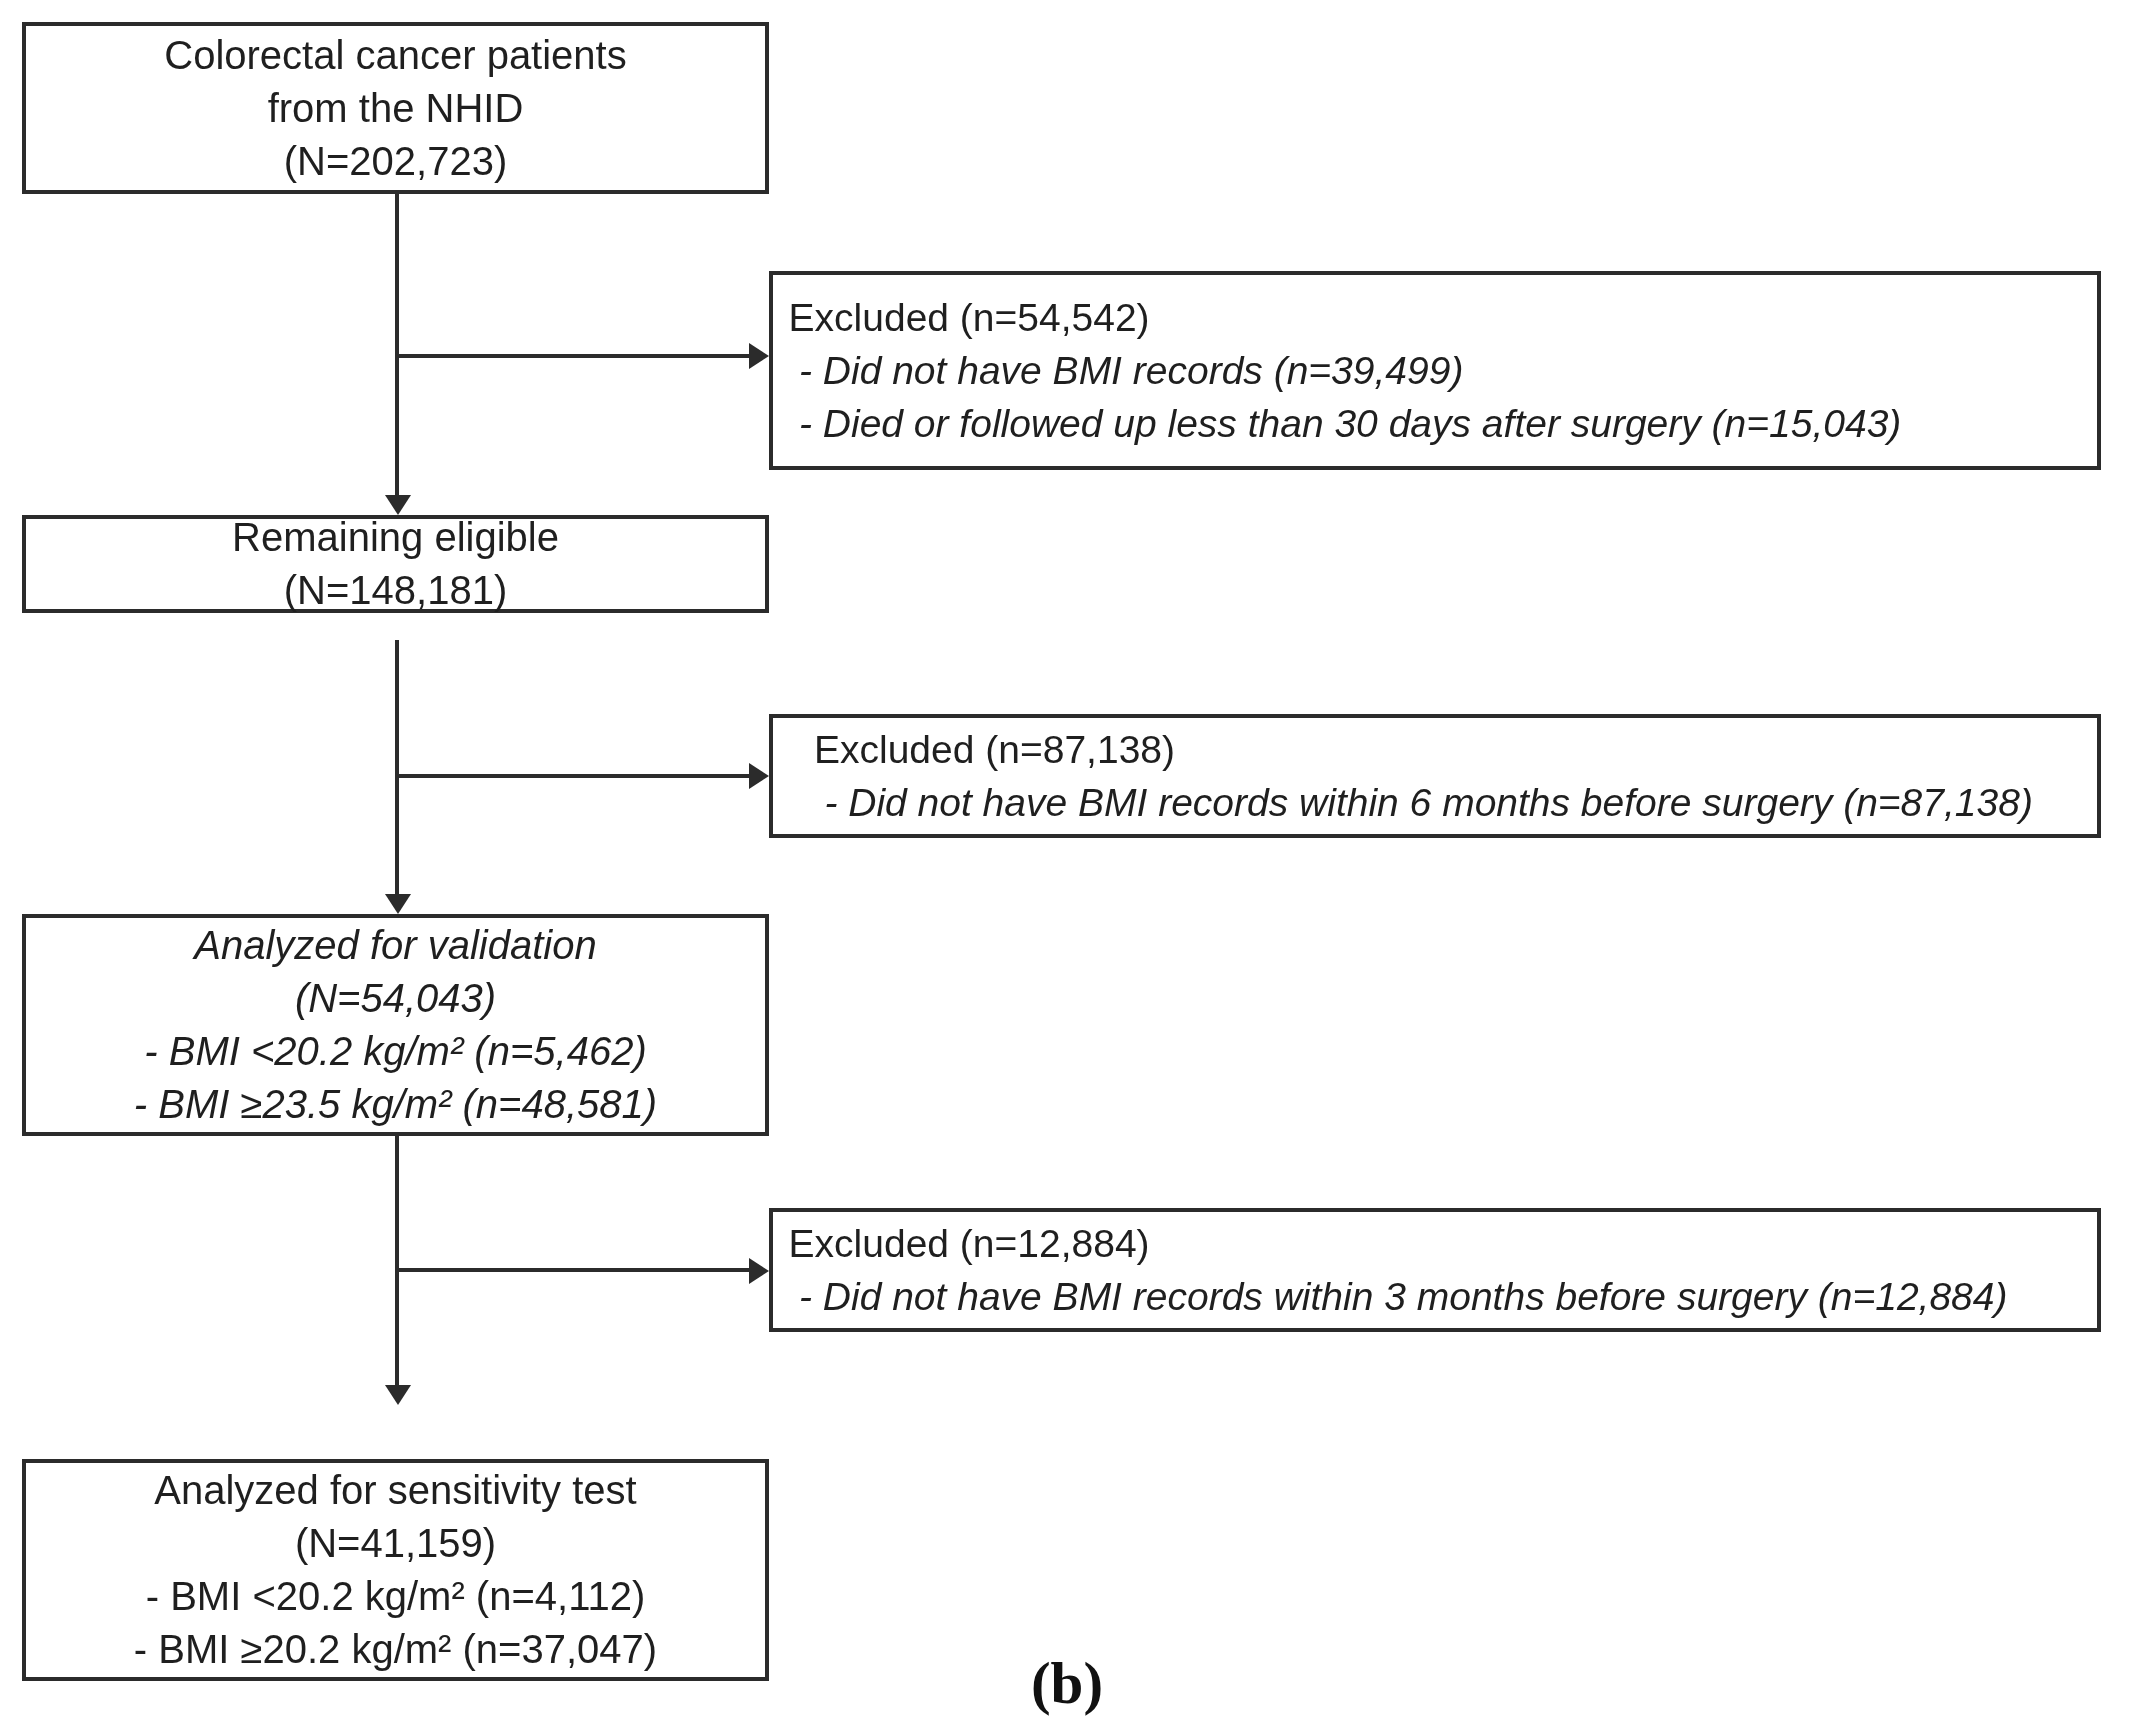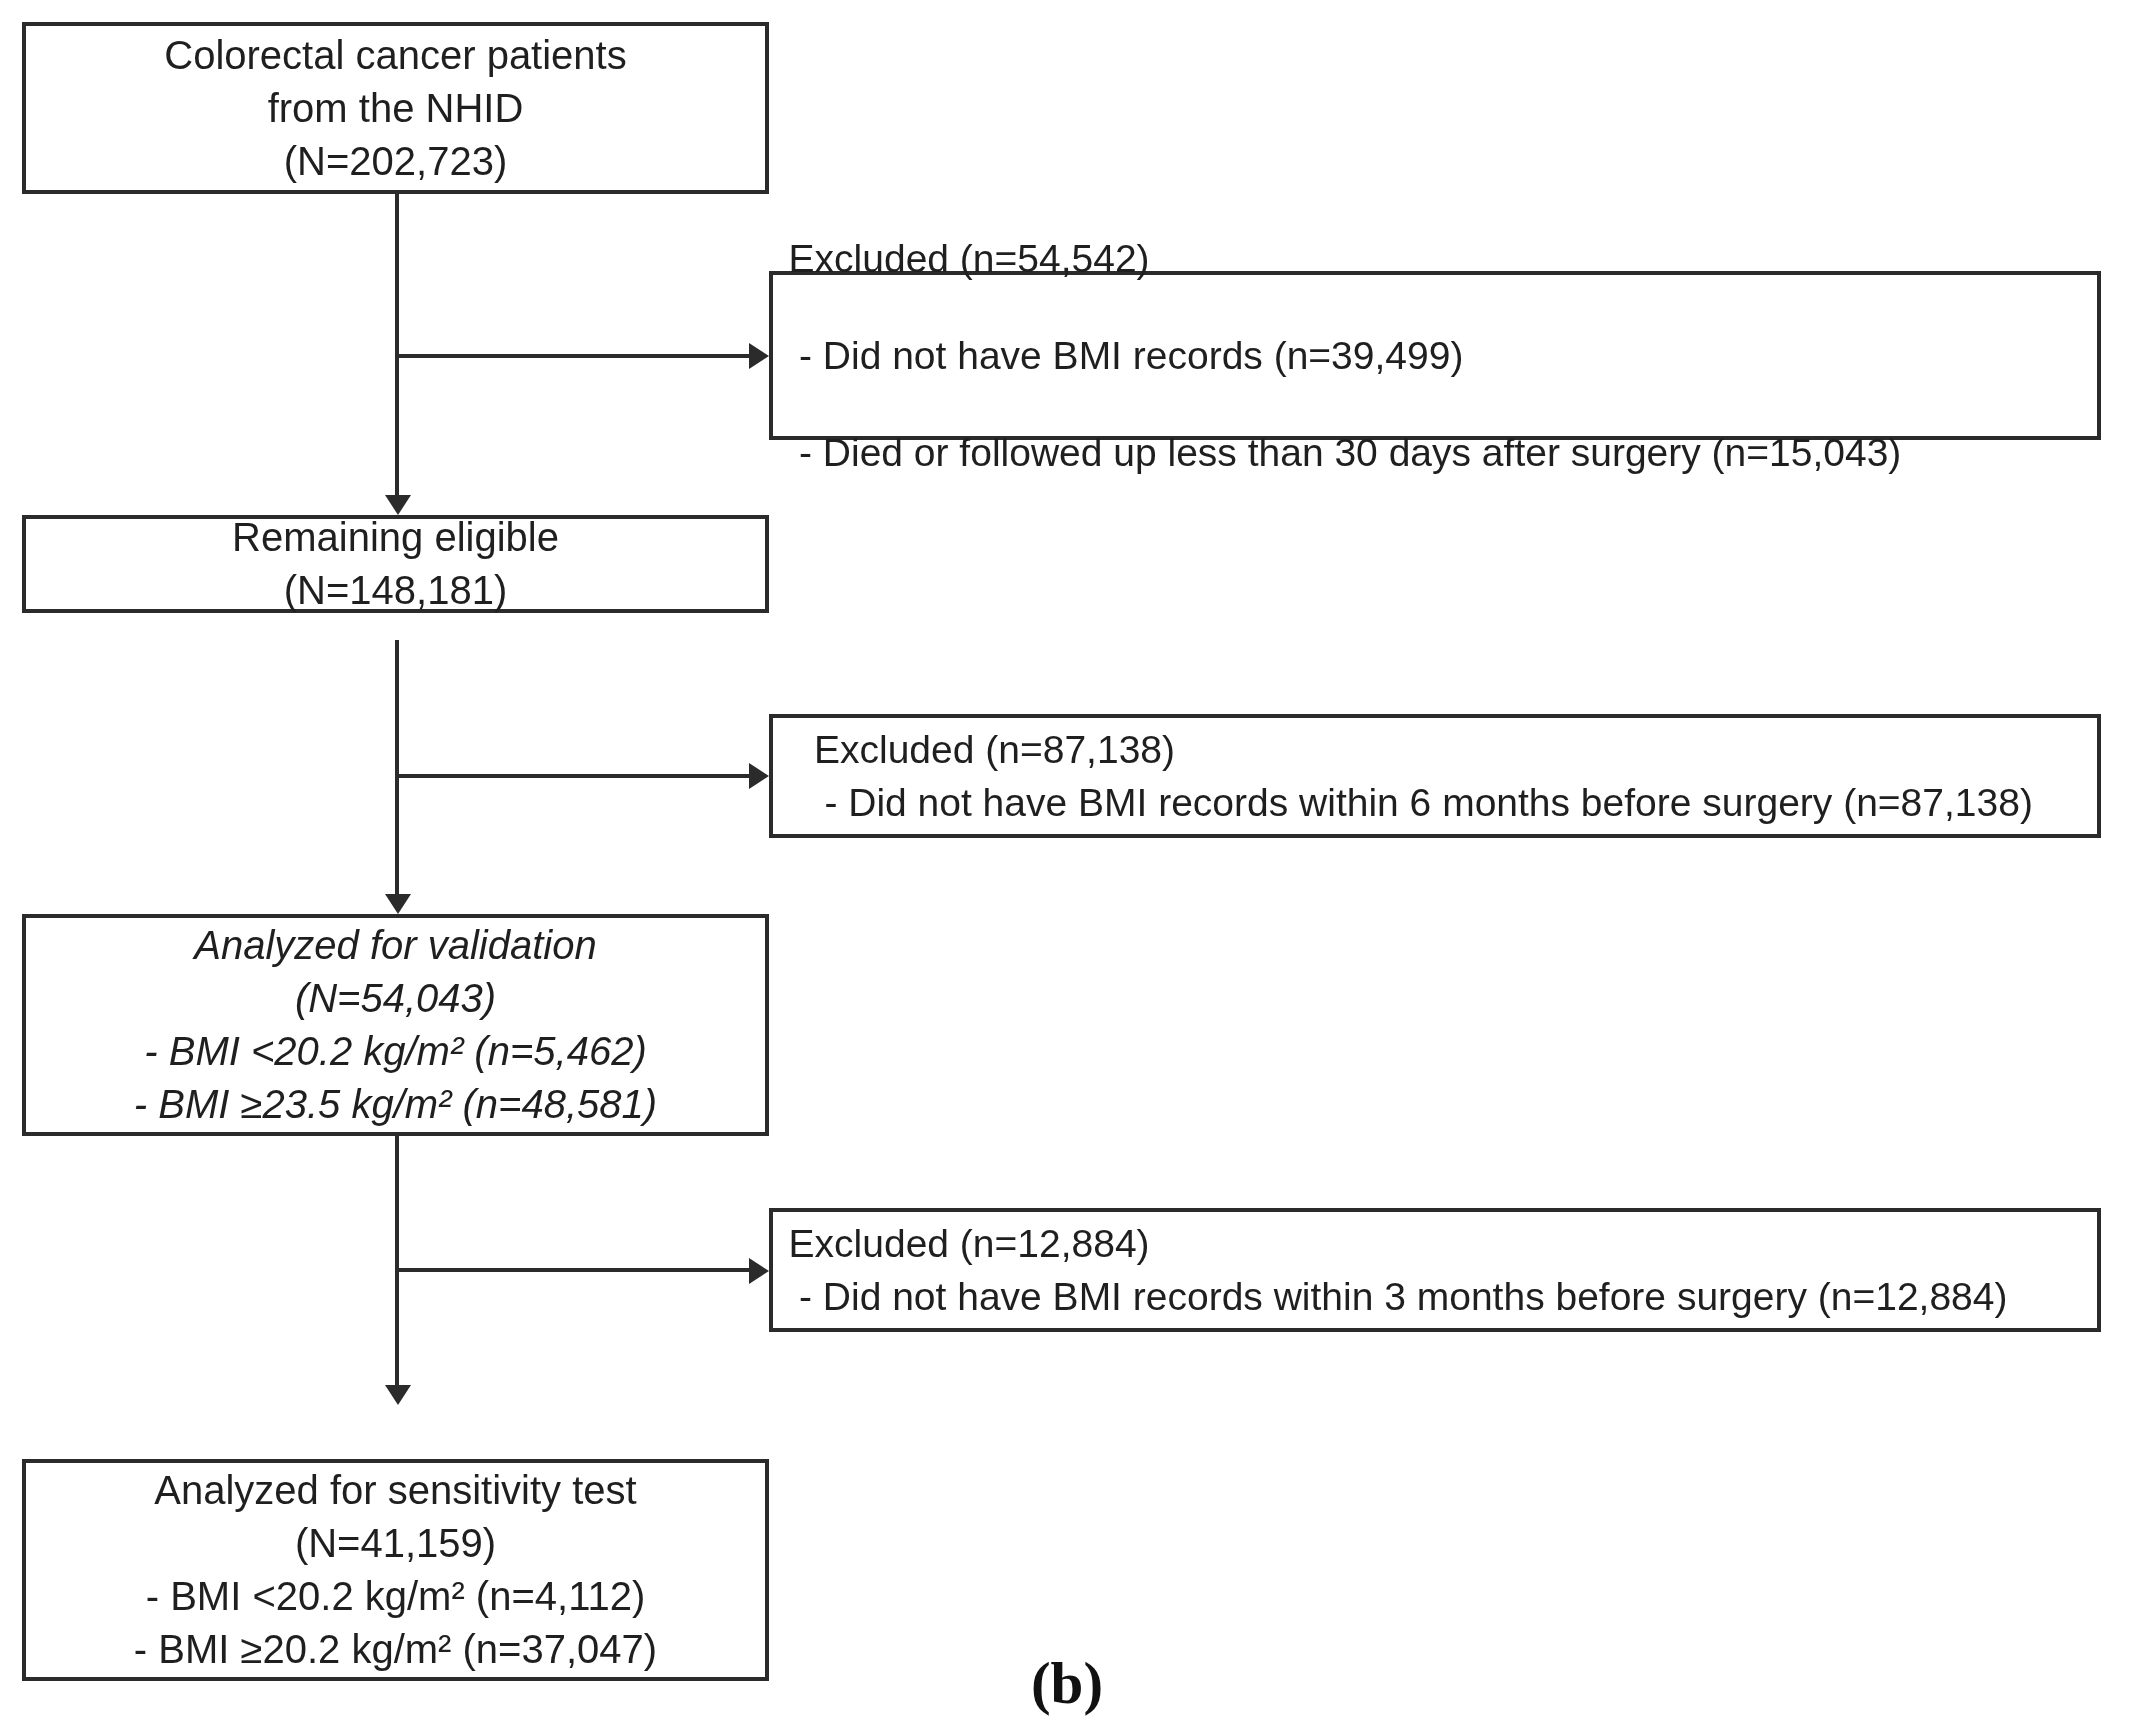--- a/index.html
+++ b/index.html
@@ -42,20 +42,21 @@
   .line-txt {
     font-size: 40px;
     line-height: 53px;
     white-space: nowrap;
   }
   .box.excl .line-txt {
     font-size: 39px;
   }
   .box.excl .indent {
     padding-left: 10.4px;
+    font-style: italic;
   }
   .vline {
     position: absolute;
     width: 4.3px;
     background: #2b2b2b;
   }
   .hline {
     position: absolute;
     height: 4.3px;
     background: #2b2b2b;
@@ -98,21 +99,21 @@
     <div class="line-txt">from the NHID</div>
     <div class="line-txt">(N=202,723)</div>
   </div>
 
   <div class="vline" style="left:395px; top:194px; height:302px;"></div>
   <div class="arrow-down" style="left:385px; top:495px;"></div>
 
   <div class="hline" style="left:398px; top:354px; width:352px;"></div>
   <div class="arrow-right" style="left:749px; top:343px;"></div>
 
-  <div class="box excl" style="top:271px; height:169px;gap:44px;">
+  <div class="box excl" style="top:271px; height:199px;">
     <div class="line-txt">Excluded (n=54,542)</div>
     <div class="line-txt indent">- Did not have BMI records (n=39,499)</div>
     <div class="line-txt indent">- Died or followed up less than 30 days after surgery (n=15,043)</div>
   </div>
 
   <div class="box main" style="top:515px; height:98px;">
     <div class="line-txt">Remaining eligible</div>
     <div class="line-txt">(N=148,181)</div>
   </div>
 

